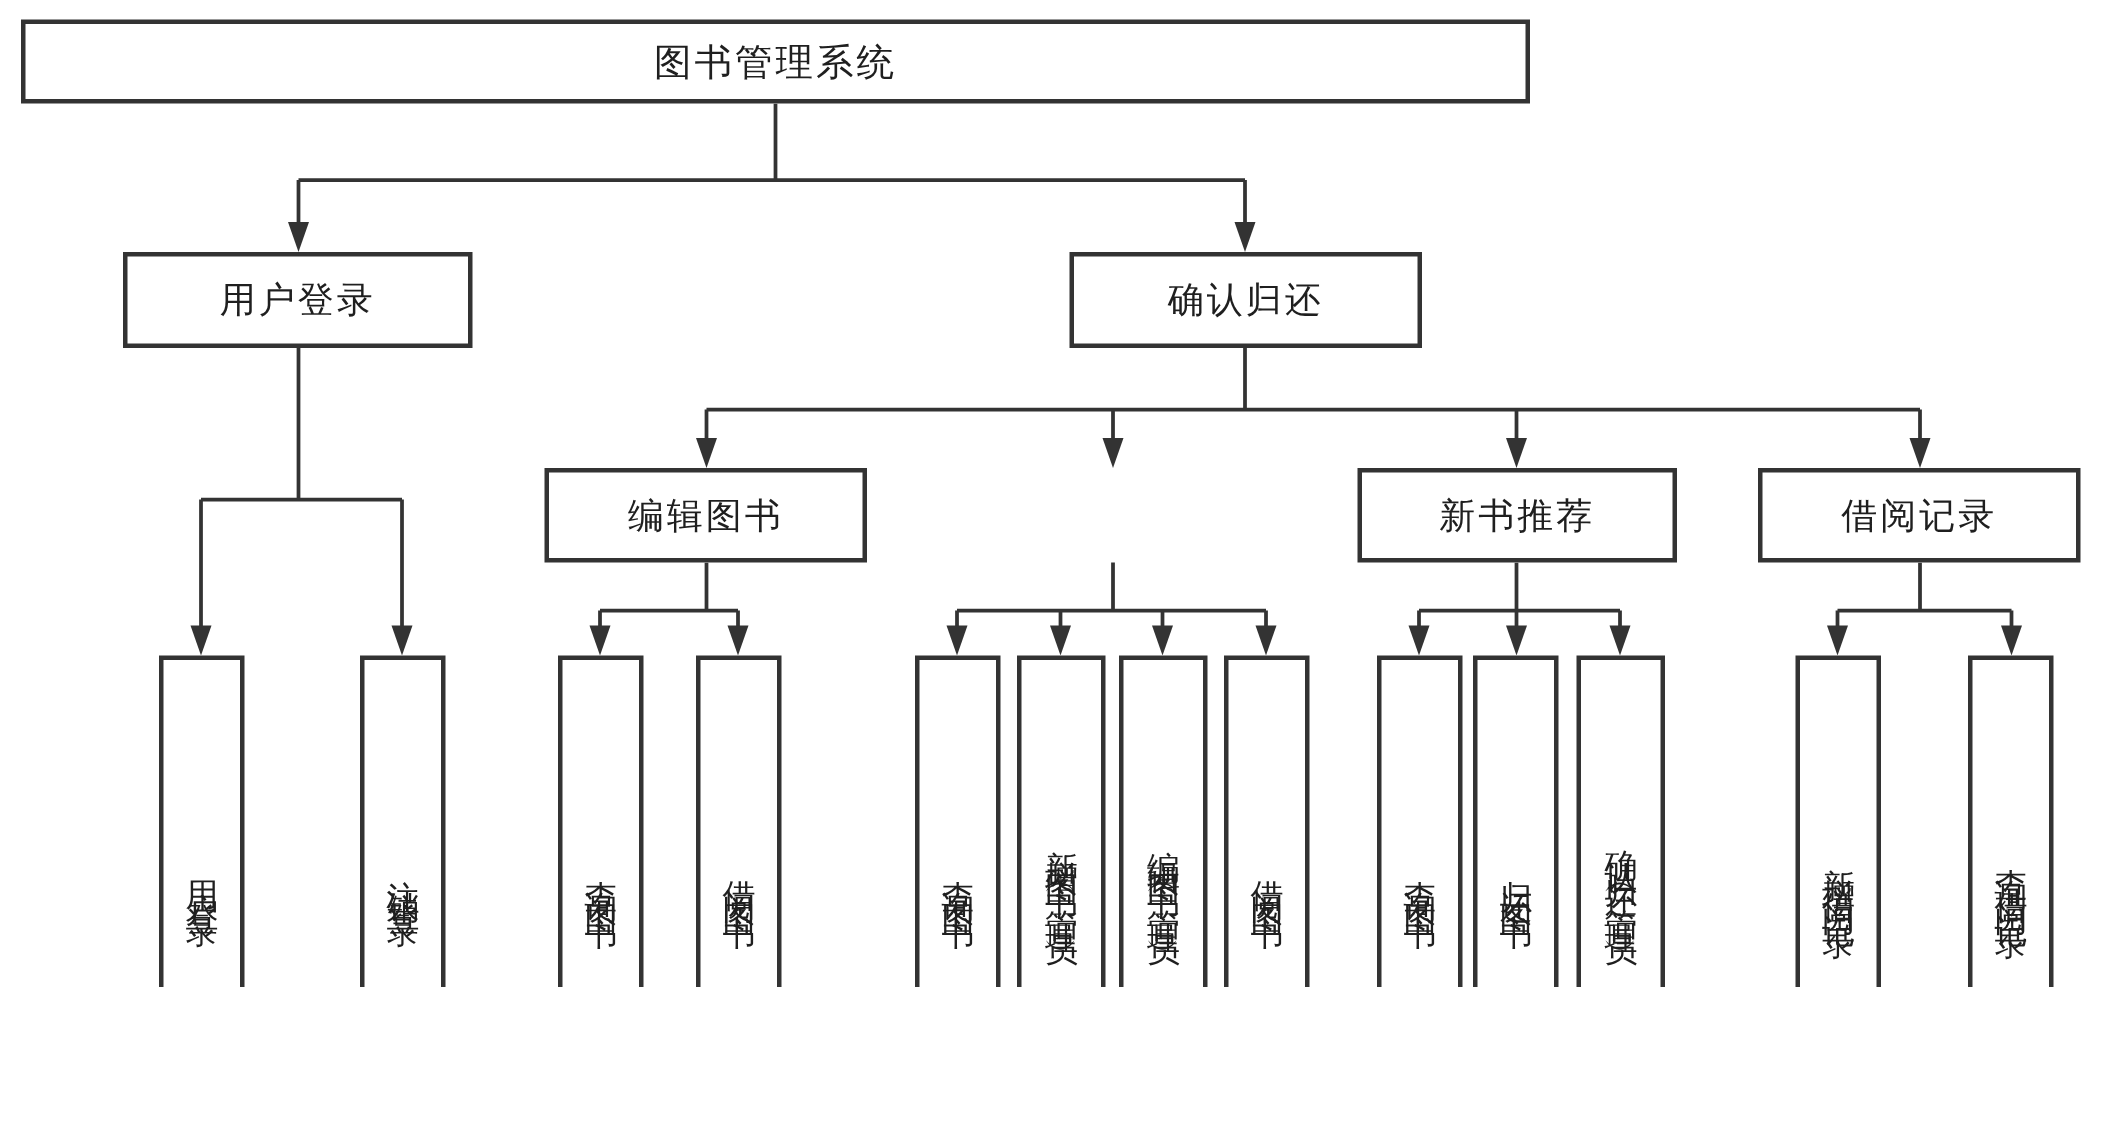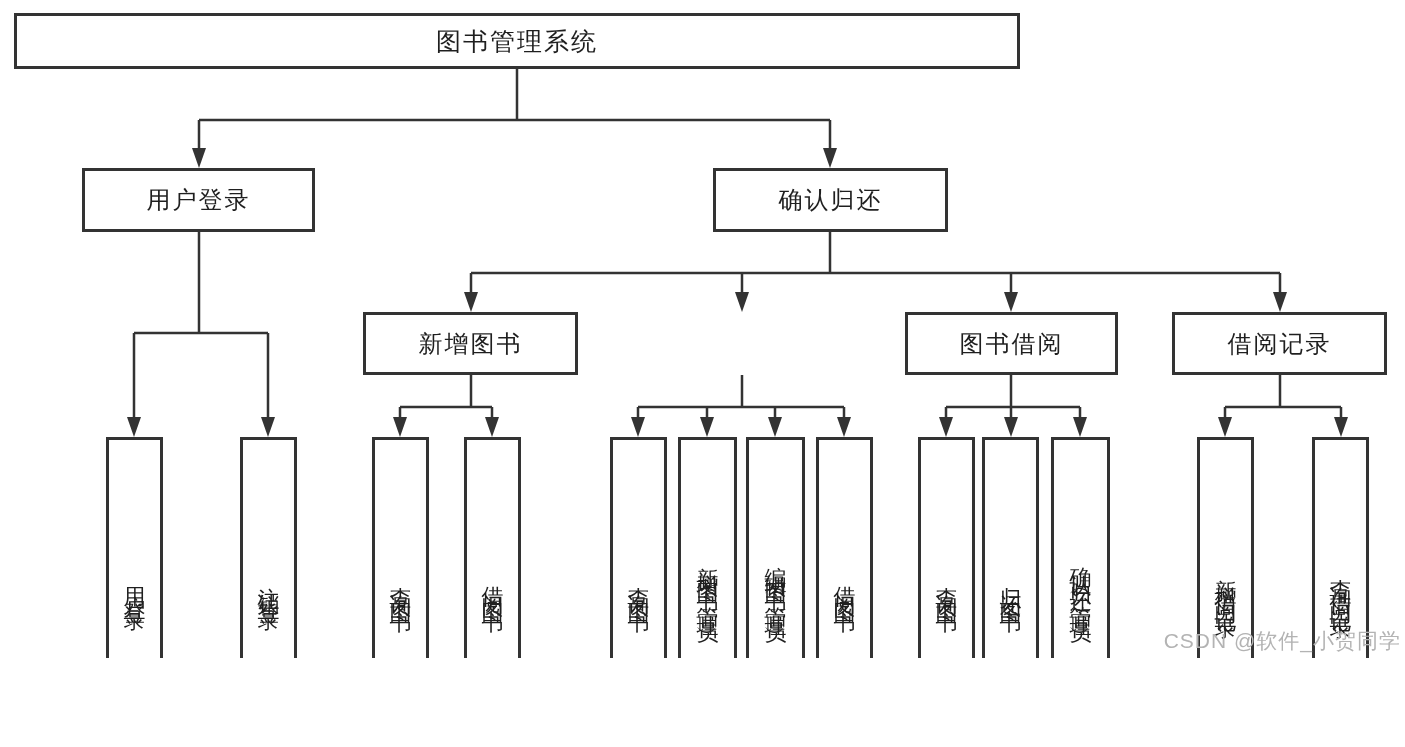--- a/index.html
+++ b/index.html
@@ -98,22 +98,22 @@
         <polygon points="1218,417 1232,417 1225,437" fill="#333333"></polygon>
         <polygon points="1334,417 1348,417 1341,437" fill="#333333"></polygon>
       </g>
     </svg>
 
   <div class="box h root" style="left:14px;top:13px;width:1006px;height:56px">图书管理系统</div>
 
   <div class="box h" style="left:82px;top:168px;width:233px;height:64px">用户登录</div>
   <div class="box h" style="left:713px;top:168px;width:235px;height:64px">确认归还</div>
 
-  <div class="box h" style="left:363px;top:312px;width:215px;height:63px">新增图书</div>
-  <div class="box h" style="left:905px;top:312px;width:213px;height:63px">图书借阅</div>
+  <div class="box h" style="left:363px;top:312px;width:215px;height:63px">编辑图书</div>
+  <div class="box h" style="left:905px;top:312px;width:213px;height:63px">新书推荐</div>
   <div class="box h" style="left:1172px;top:312px;width:215px;height:63px">借阅记录</div>
 
   <div class="box v" style="left:106px;top:437px;width:57px;height:296px">
     <span class="vtext">用户登录</span>
   </div>
   <div class="box v" style="left:240px;top:437px;width:57px;height:296px">
     <span class="vtext">注销登录</span>
   </div>
 
   <div class="box v" style="left:372px;top:437px;width:57px;height:296px">
@@ -146,14 +146,13 @@
     <span class="vtext">确认归还（管理员）</span>
   </div>
 
   <div class="box v" style="left:1197px;top:437px;width:57px;height:296px">
     <span class="vtext">新增借阅记录</span>
   </div>
   <div class="box v" style="left:1312px;top:437px;width:57px;height:296px">
     <span class="vtext">查询借阅记录</span>
   </div>
 
-  <div class="watermark">CSDN @软件_小贺同学</div>
 </div>
 
 </body></html>

